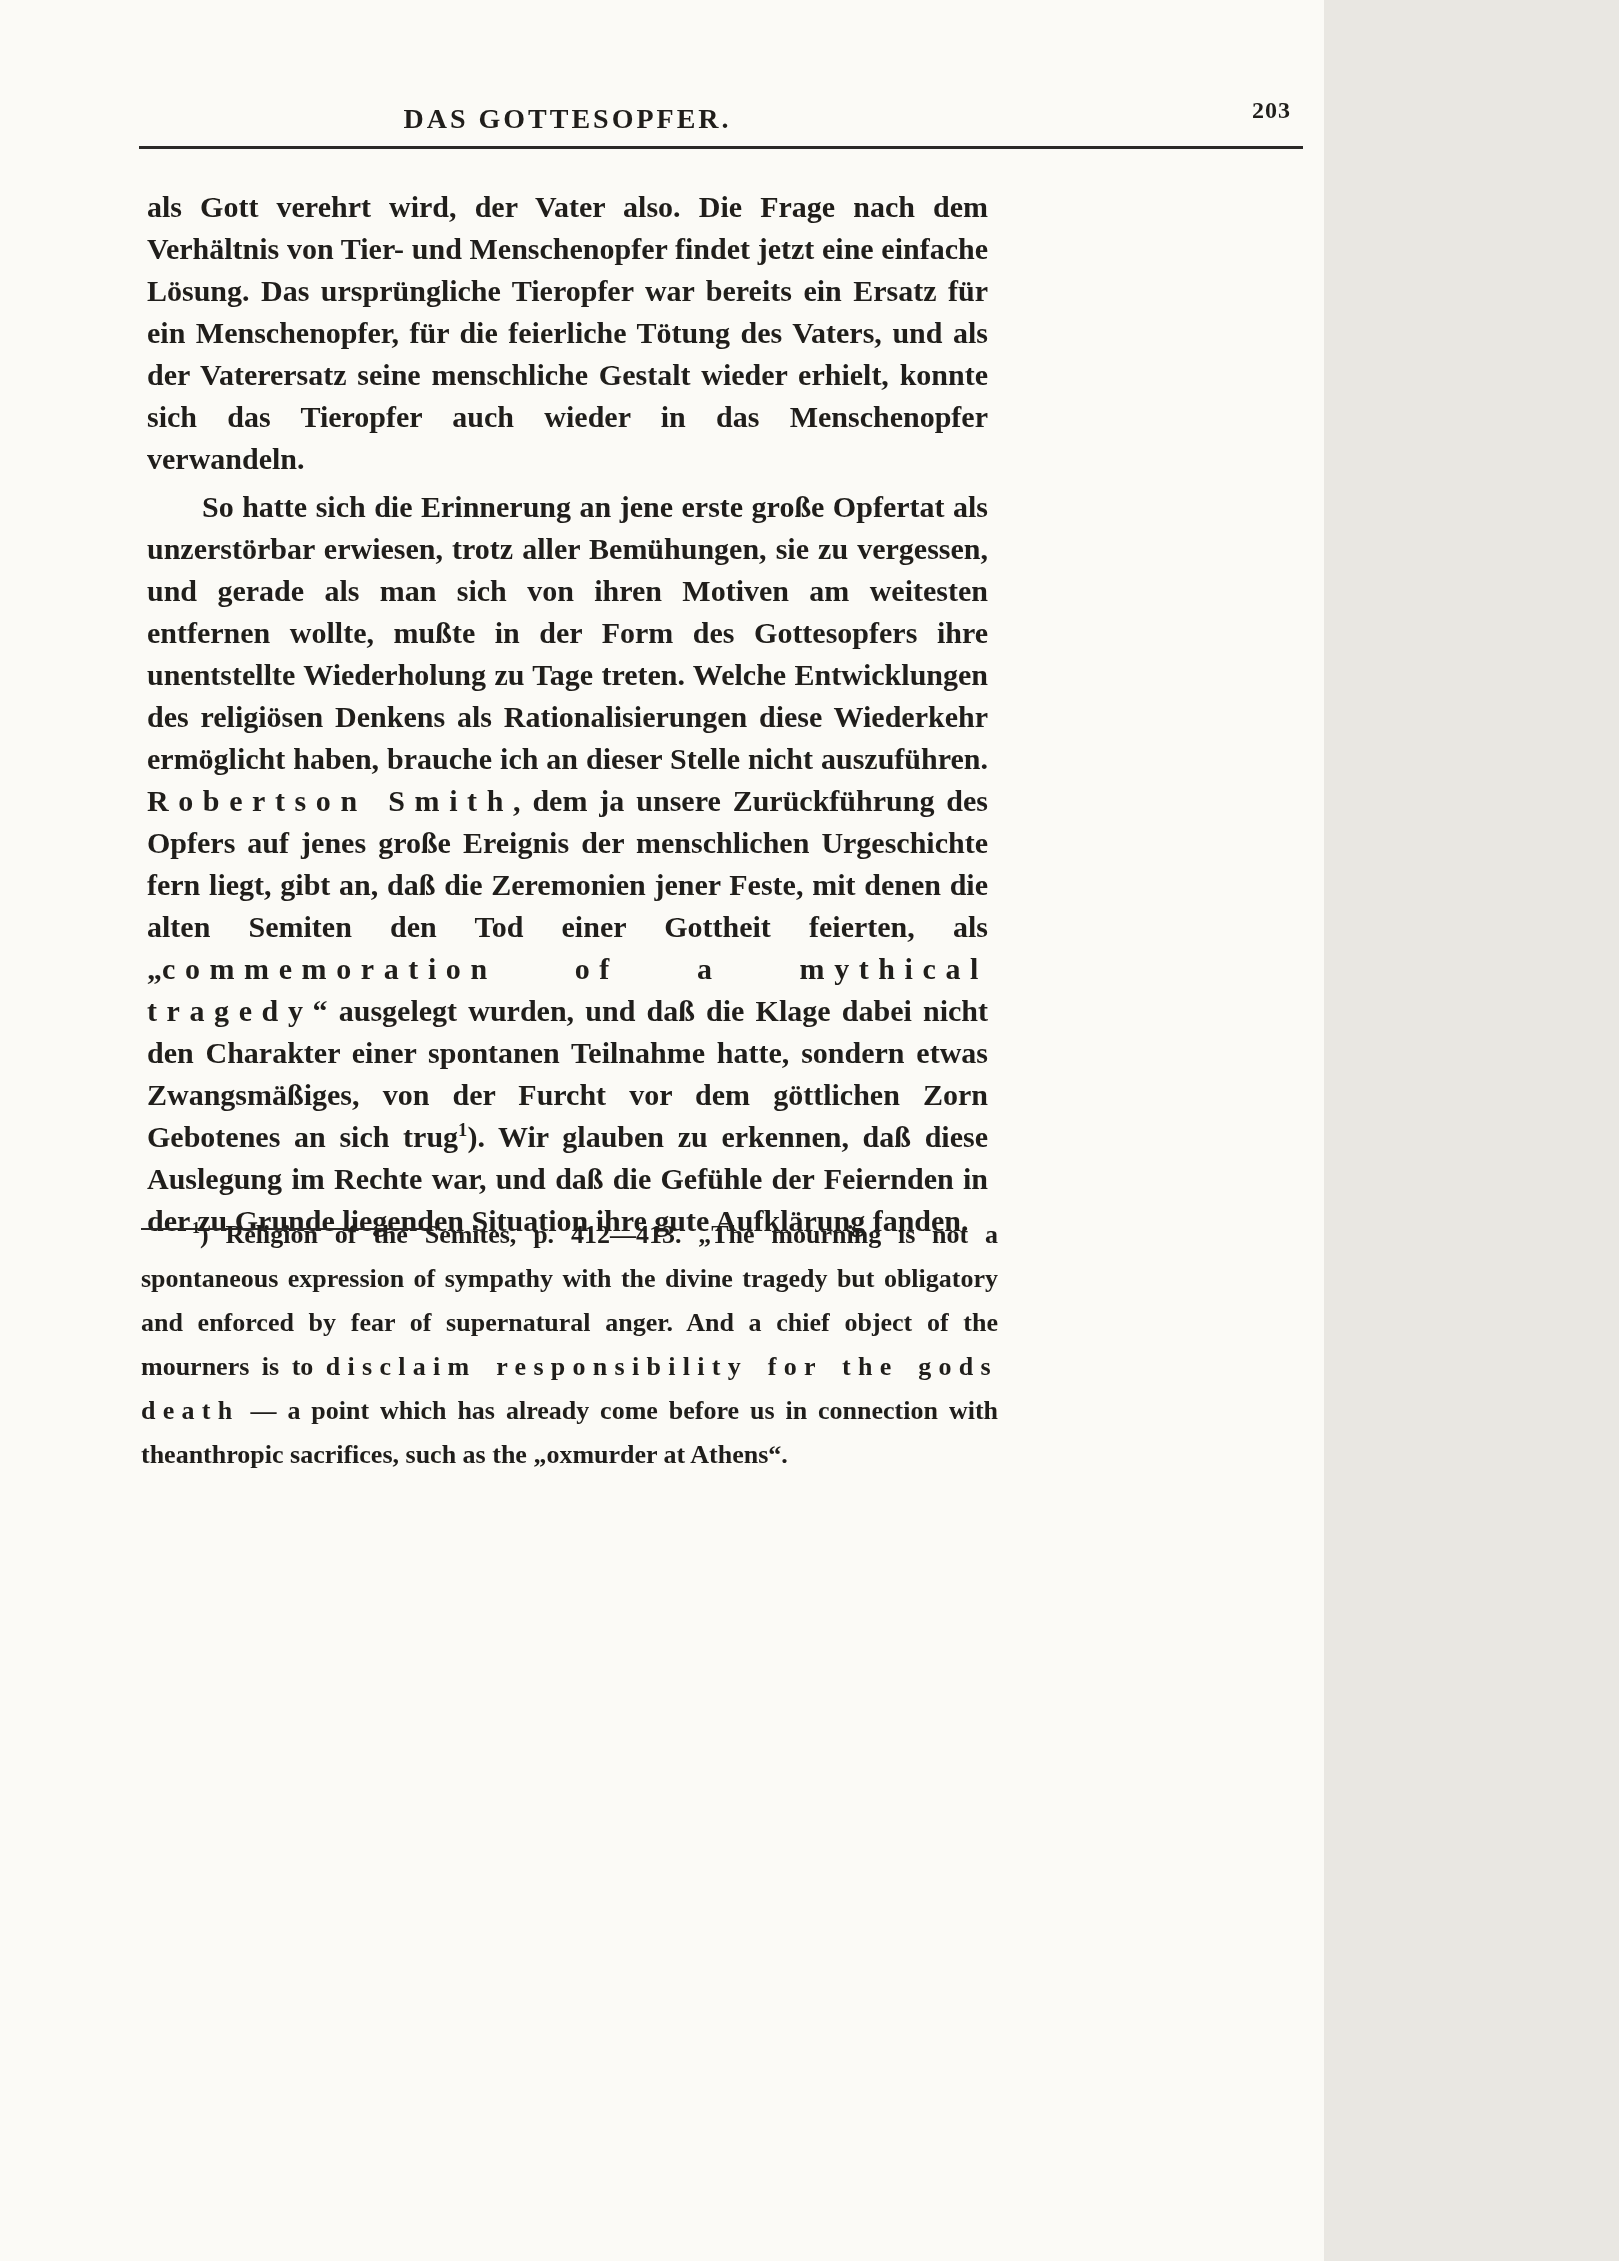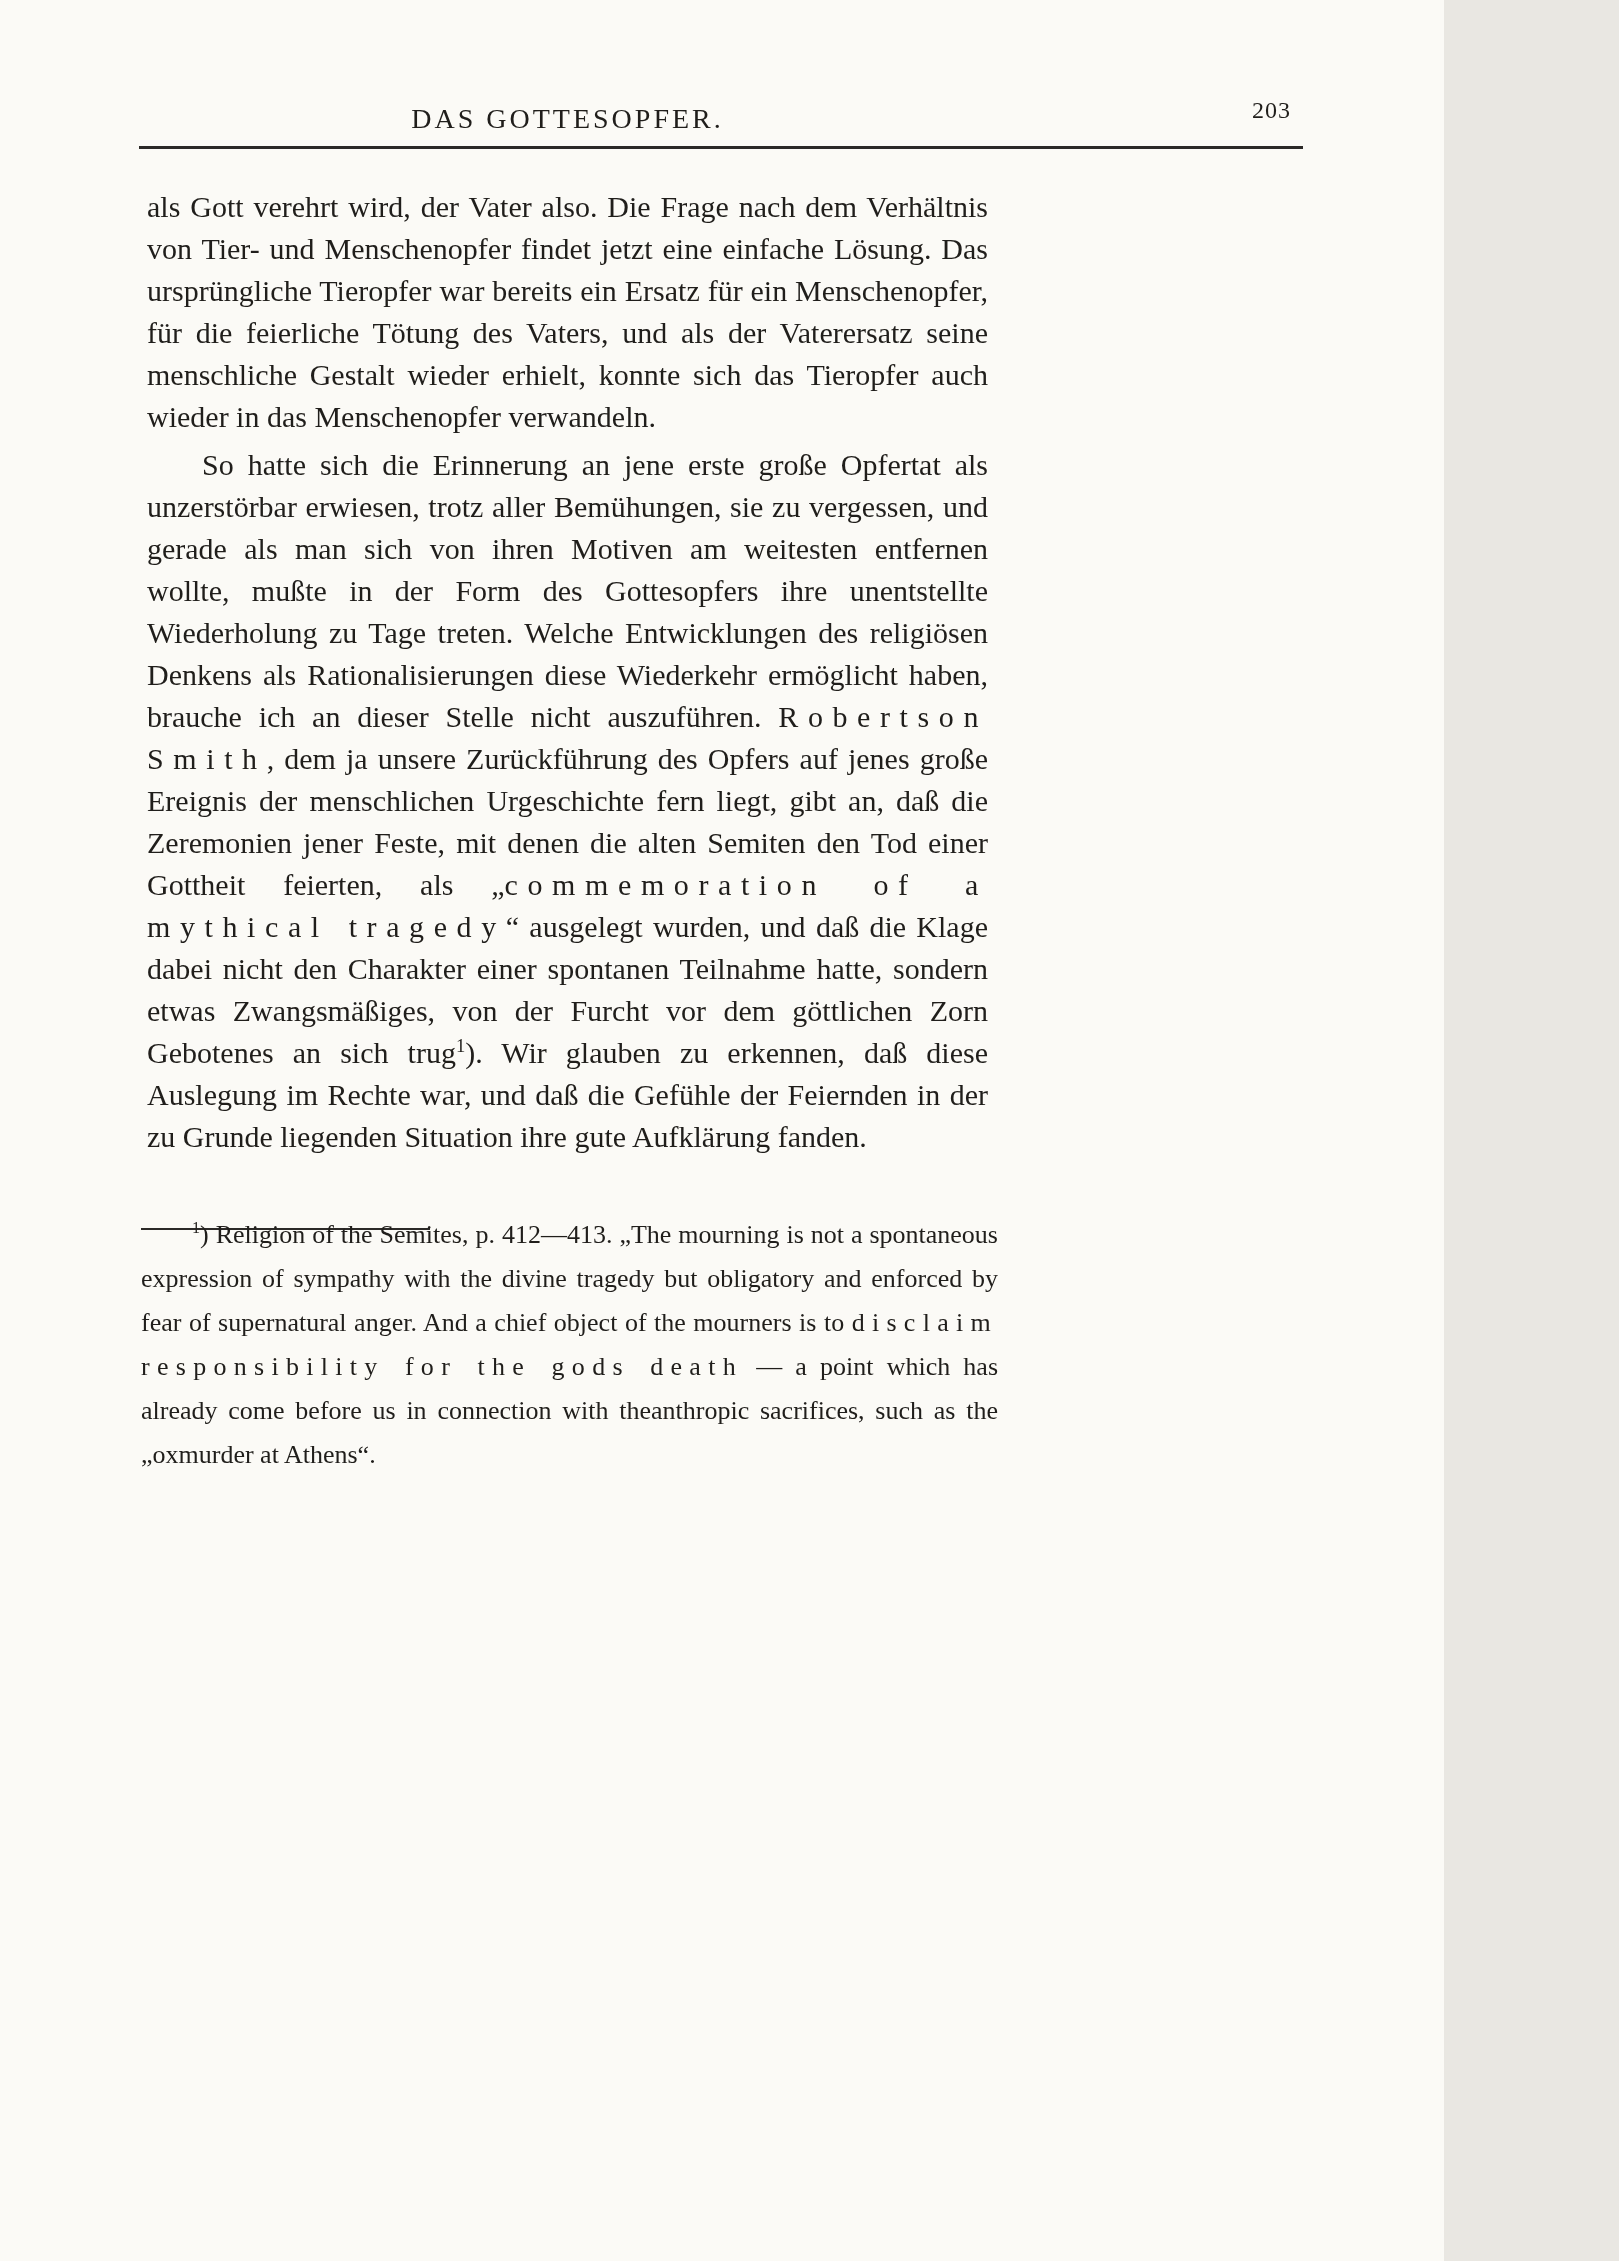--- a/index.html
+++ b/index.html
@@ -3,24 +3,25 @@
 <meta charset="utf-8">
 <style>
   html, body { margin: 0; padding: 0; }
   body {
     width: 1620px; height: 2261px;
     background: #e9e7e2;
     font-family: "Liberation Serif", "DejaVu Serif", serif;
   }
   .page {
     position: relative;
-    width: 1444px; height: 2261px;
+    width: 1324px; height: 2261px;
     background: #fbfaf6;
     color: #201e1b;
     overflow: hidden;
+    font-weight: bold;
   }
   .page-header { position: absolute; top: 97px; left: 141px; width: 1162px; height: 46px; }
   .running-title {
     position: absolute; left: 0; top: 6px; width: 853px;
     text-align: center; font-size: 28px; letter-spacing: 3px;
   }
   .page-number {
     position: absolute; right: 12px; top: 0;
     font-size: 24px; letter-spacing: 1px;
   }

